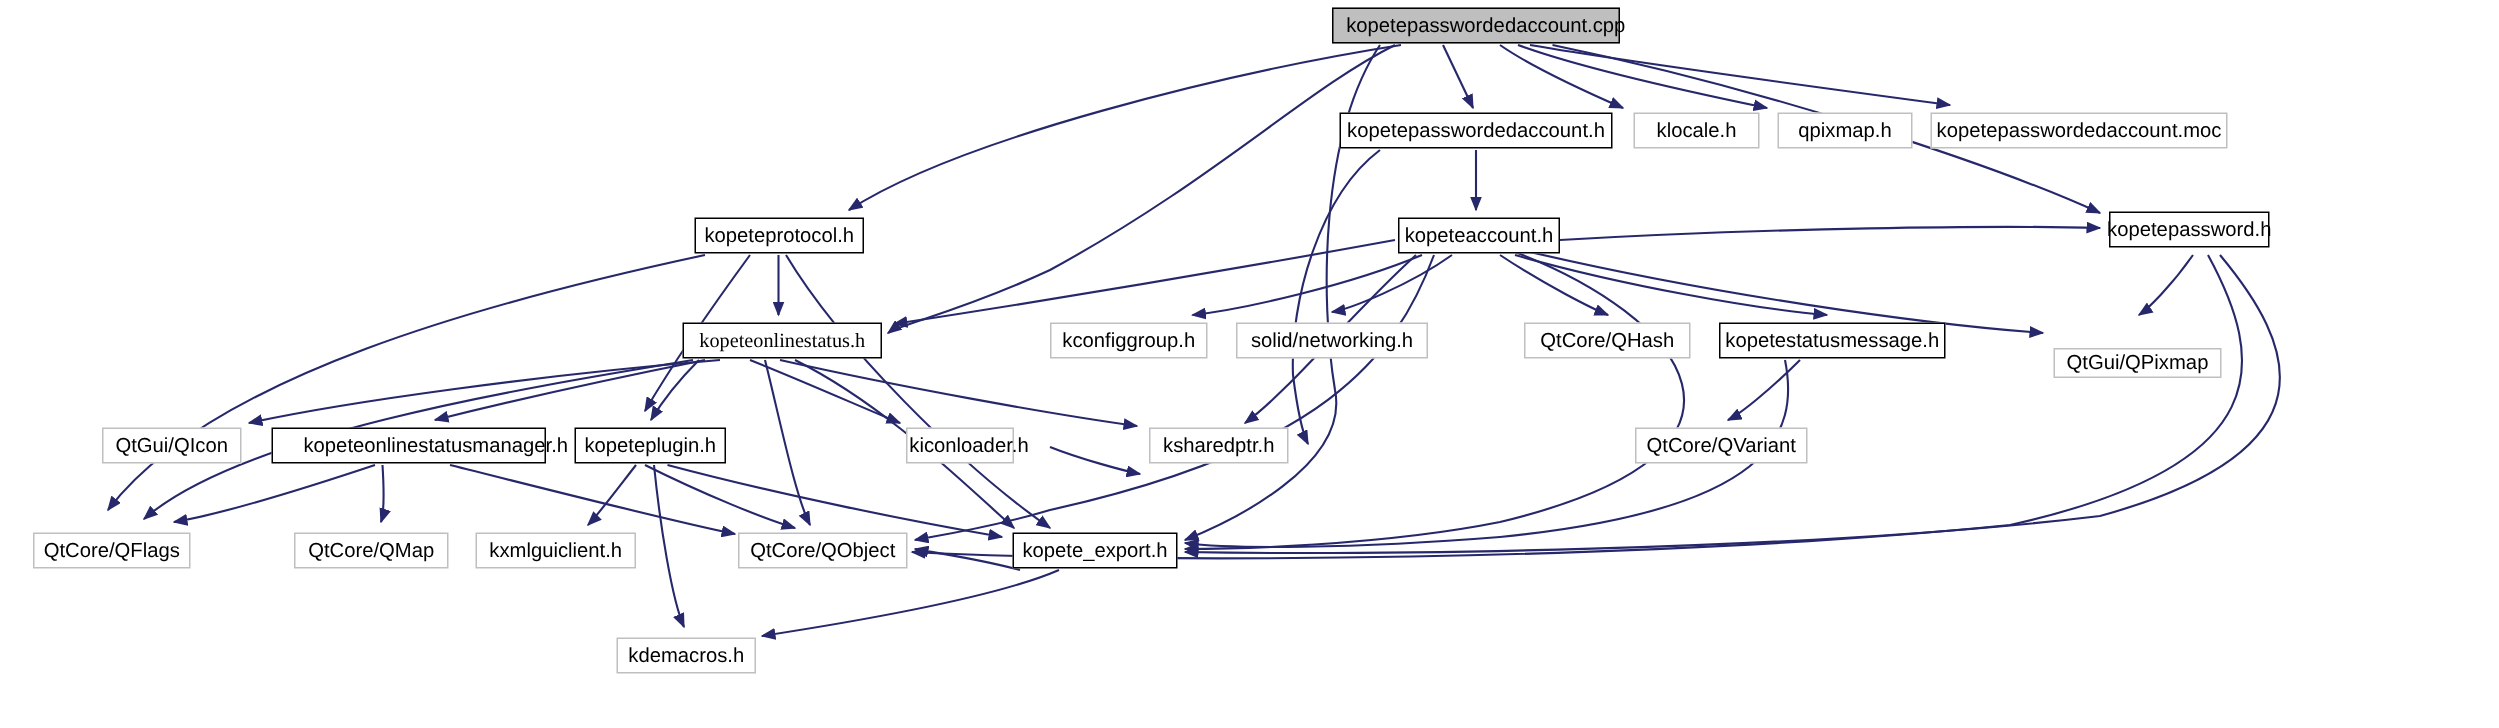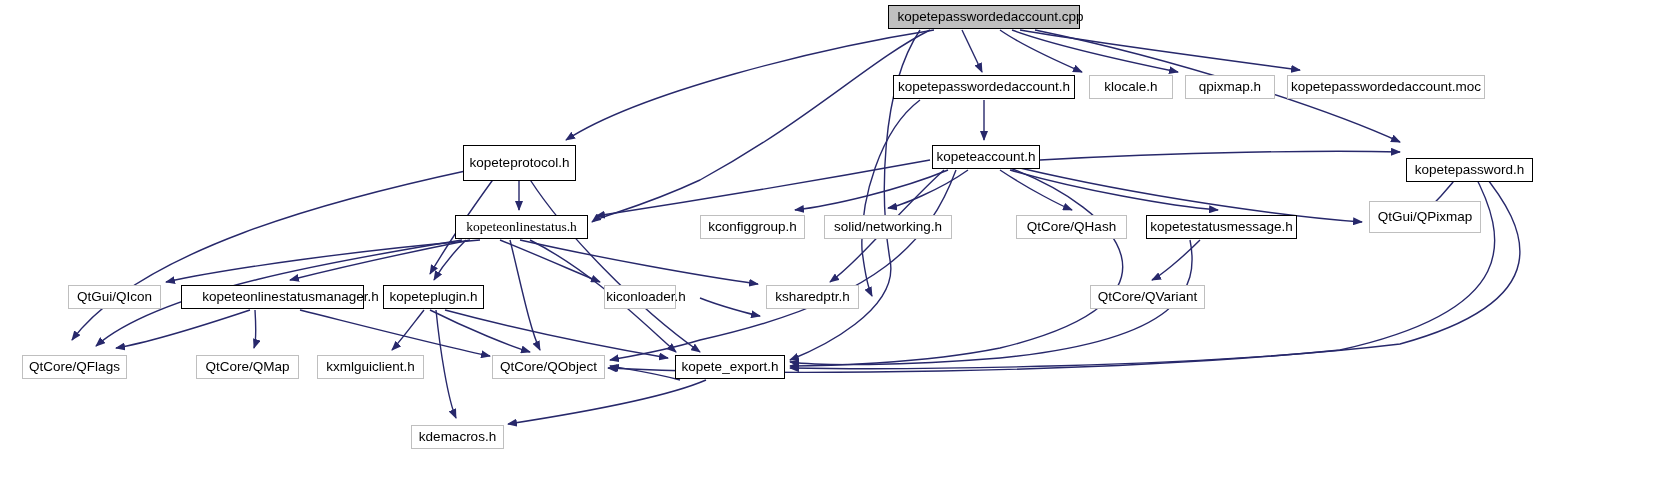--- a/index.html
+++ b/index.html
@@ -80,45 +80,45 @@
       </div>
       <div class="node" style="left: 1089px; top: 75px; width: 84px; height: 24px;">
         <span>klocale.h</span>
       </div>
       <div class="node" style="left: 1185px; top: 75px; width: 90px; height: 24px;">
         <span>qpixmap.h</span>
       </div>
       <div class="node" style="left: 1287px; top: 75px; width: 198px; height: 24px;">
         <span>kopetepasswordedaccount.moc</span>
       </div>
-      <div class="node kopete" style="left: 463px; top: 145px; width: 113px; height: 36px;">
+      <div class="node kopete" style="left: 463px; top: 145px; width: 113px; height: 24px;">
         <span>kopeteprotocol.h</span>
       </div>
       <div class="node kopete" style="left: 932px; top: 145px; width: 108px; height: 24px;">
         <span>kopeteaccount.h</span>
       </div>
-      <div class="node kopete" style="left: 1406px; top: 158px; width: 127px; height: 24px;">
+      <div class="node kopete" style="left: 1406px; top: 141px; width: 107px; height: 24px;">
         <span>kopetepassword.h</span>
       </div>
       <div class="node kopete" style="left: 455px; top: 215px; width: 133px; height: 24px; font-family: Liberation Serif, serif;">
         <span>kopeteonlinestatus.h</span>
       </div>
       <div class="node" style="left: 700px; top: 215px; width: 105px; height: 24px;">
         <span>kconfiggroup.h</span>
       </div>
       <div class="node" style="left: 824px; top: 215px; width: 128px; height: 24px;">
         <span>solid/networking.h</span>
       </div>
       <div class="node" style="left: 1016px; top: 215px; width: 111px; height: 24px;">
         <span>QtCore/QHash</span>
       </div>
       <div class="node kopete" style="left: 1146px; top: 215px; width: 151px; height: 24px;">
         <span>kopetestatusmessage.h</span>
       </div>
-      <div class="node" style="left: 1369px; top: 201px; width: 112px; height: 32px;">
+      <div class="node" style="left: 1369px; top: 232px; width: 112px; height: 20px;">
         <span>QtGui/QPixmap</span>
       </div>
       <div class="node" style="left: 68px; top: 285px; width: 93px; height: 24px;">
         <span>QtGui/QIcon</span>
       </div>
       <div class="node kopete" style="left: 181px; top: 285px; width: 183px; height: 24px; padding-left: 36px;">
         <span>kopeteonlinestatusmanager.h</span>
       </div>
       <div class="node kopete" style="left: 383px; top: 285px; width: 101px; height: 24px;">
         <span>kopeteplugin.h</span>

